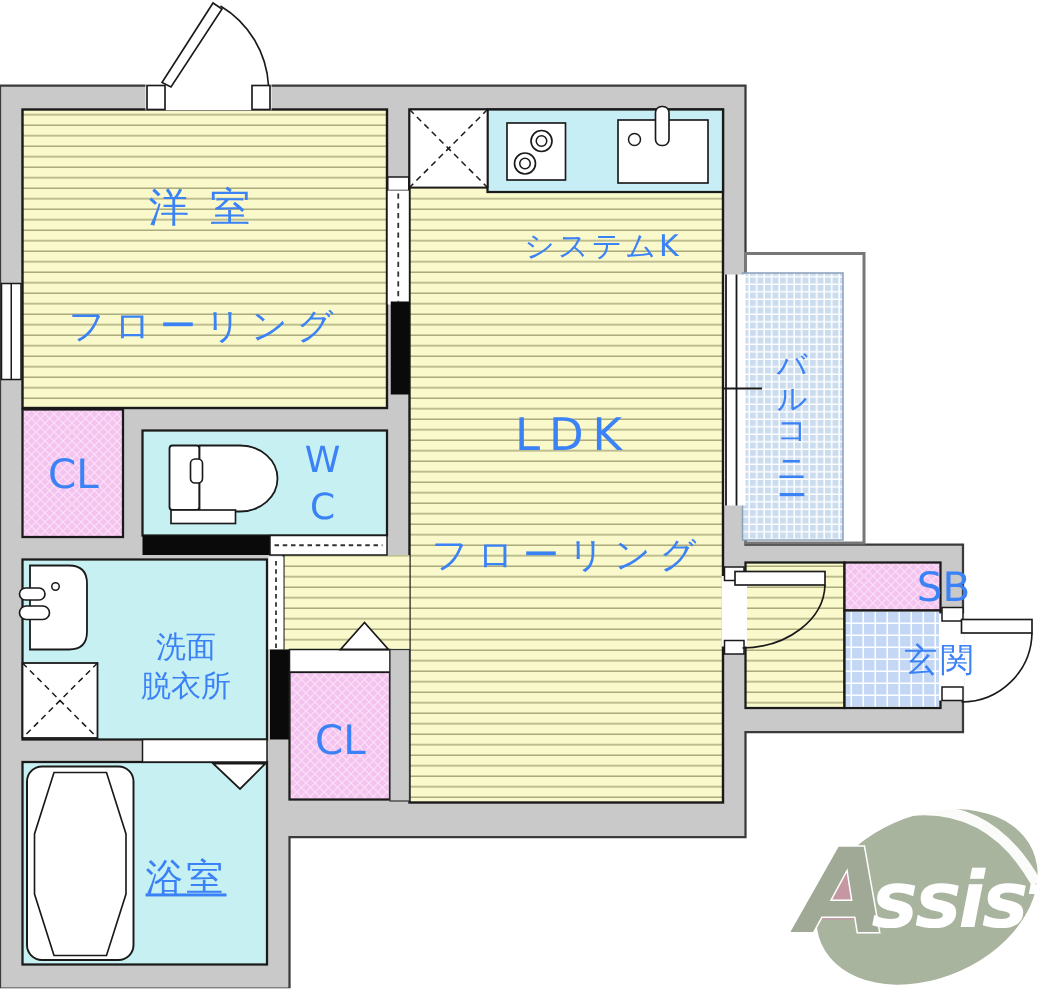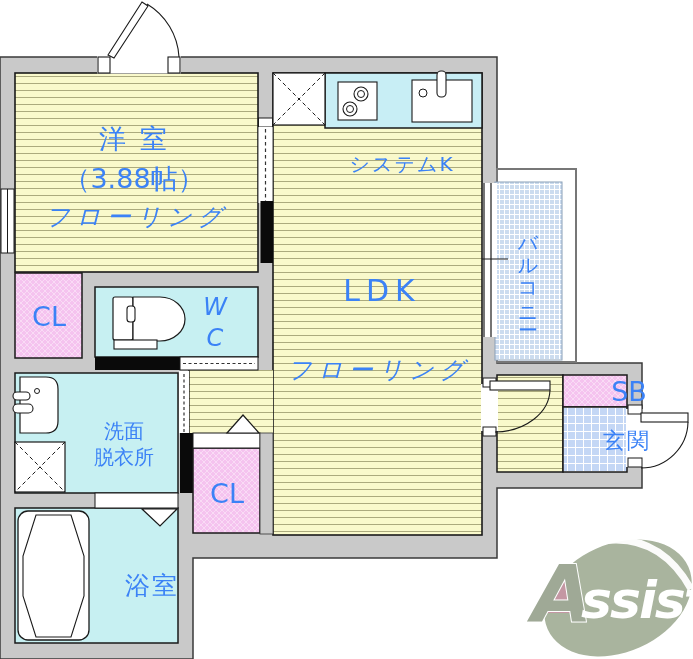--- a/index.html
+++ b/index.html
@@ -2,21 +2,21 @@
 <html><head>
 <meta charset="utf-8">
 <style>
   html,body{margin:0;padding:0;background:#ffffff;}
   .plan{position:relative;width:693px;height:659px;background:#fff;overflow:hidden;
         font-family:"DejaVu Sans",sans-serif;}
   .plan svg{position:absolute;left:0;top:0;}
   .lbl{position:absolute;transform:translate(-50%,-50%);color:#3b82f6;
        white-space:nowrap;text-align:center;line-height:1.15;}
   .lbl.vert{writing-mode:vertical-rl;white-space:normal;}
-  .fs27{font-size:27px;} .fs30{font-size:30px;} .fs24{font-size:24px;font-style:italic;}
+  .fs27{font-size:27px;} .fs30{font-size:30px;} .fs24{font-size:24px;}
   .fs22{font-size:22px;} .fs20{font-size:20px;} .fs25{font-size:25px;}
   .ls-wide{letter-spacing:14px;} .ls-mid{letter-spacing:6px;} .ls-sm{letter-spacing:2px;}
   .twoline{line-height:1.3;}
 </style>
 </head>
 <body>
 
 <div class="plan">
 <svg width="693" height="659" viewBox="0 0 693 659" xmlns="http://www.w3.org/2000/svg">
   <defs>
@@ -167,34 +167,33 @@
   <g>
     <ellipse cx="618" cy="598" rx="77" ry="54" transform="rotate(-24 618 598)" fill="#a9b49e"></ellipse>
     <path d="M572,549 Q652,519 691,589" fill="none" stroke="#ffffff" stroke-width="7" opacity="0.95"></path>
     <polygon points="563,572 580,613 546,613" fill="#c497a3"></polygon>
     <text x="532" y="621" font-family="DejaVu Sans, sans-serif" font-size="78" font-weight="bold" font-style="italic" stroke="#ffffff" stroke-width="2" paint-order="stroke" fill="#9fa996">A</text>
     <text x="581" y="618" font-family="DejaVu Sans, sans-serif" font-size="52" font-weight="bold" font-style="italic" letter-spacing="-2" fill="#ffffff">ssist</text>
   </g>
 </svg>
 
 <div class="lbl fs27 ls-wide" style="left:140px;top:139px;">洋室</div>
-<div class="lbl fs27" style="left:134px;top:179px;">（3.88帖）</div>
 <div class="lbl fs24 ls-mid" style="left:137px;top:218px;">フローリング</div>
 
 <div class="lbl fs20 ls-sm" style="left:402px;top:164px;">システムK</div>
 
 <div class="lbl fs30 ls-mid" style="left:382px;top:291px;">LDK</div>
 <div class="lbl fs24 ls-mid" style="left:379px;top:371px;">フローリング</div>
 
 <div class="lbl vert fs20 ls-sm" style="left:528px;top:271px;">バルコニー</div>
 
 <div class="lbl fs24 twoline" style="left:215px;top:323px;"><span>W</span><br><span>C</span></div>
 
 <div class="lbl fs27" style="left:49px;top:317px;">CL</div>
 <div class="lbl fs27" style="left:227px;top:494px;">CL</div>
 
 <div class="lbl fs20 twoline" style="left:124px;top:420px;margin-top:24px;"><span>洗面</span><br><span>脱衣所</span></div>
 
-<div class="lbl fs25 ls-sm" style="left:152px;top:586px;">浴室</div>
+<div class="lbl fs25 ls-sm" style="left:124px;top:586px;text-decoration:underline;">浴室</div>
 
 <div class="lbl fs27" style="left:629px;top:392px;">SB</div>
 <div class="lbl fs22 ls-sm" style="left:597px;top:441px;margin-left:30px;">玄関</div>
 </div>
 
 </body></html>

